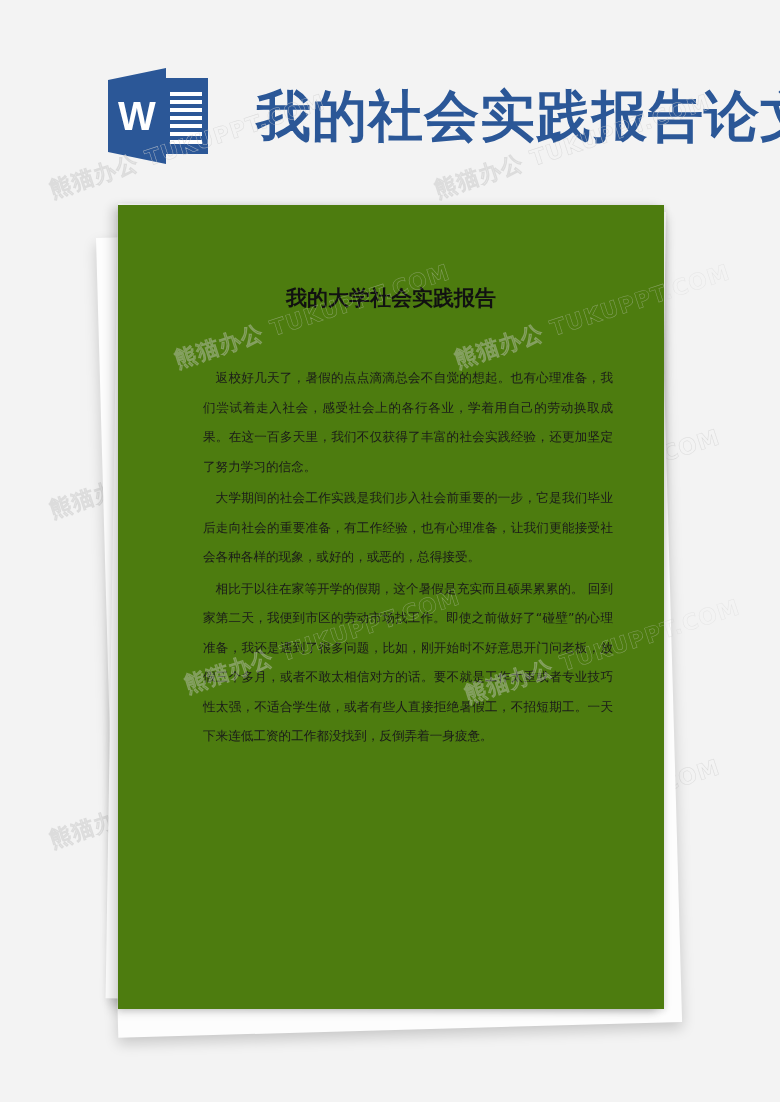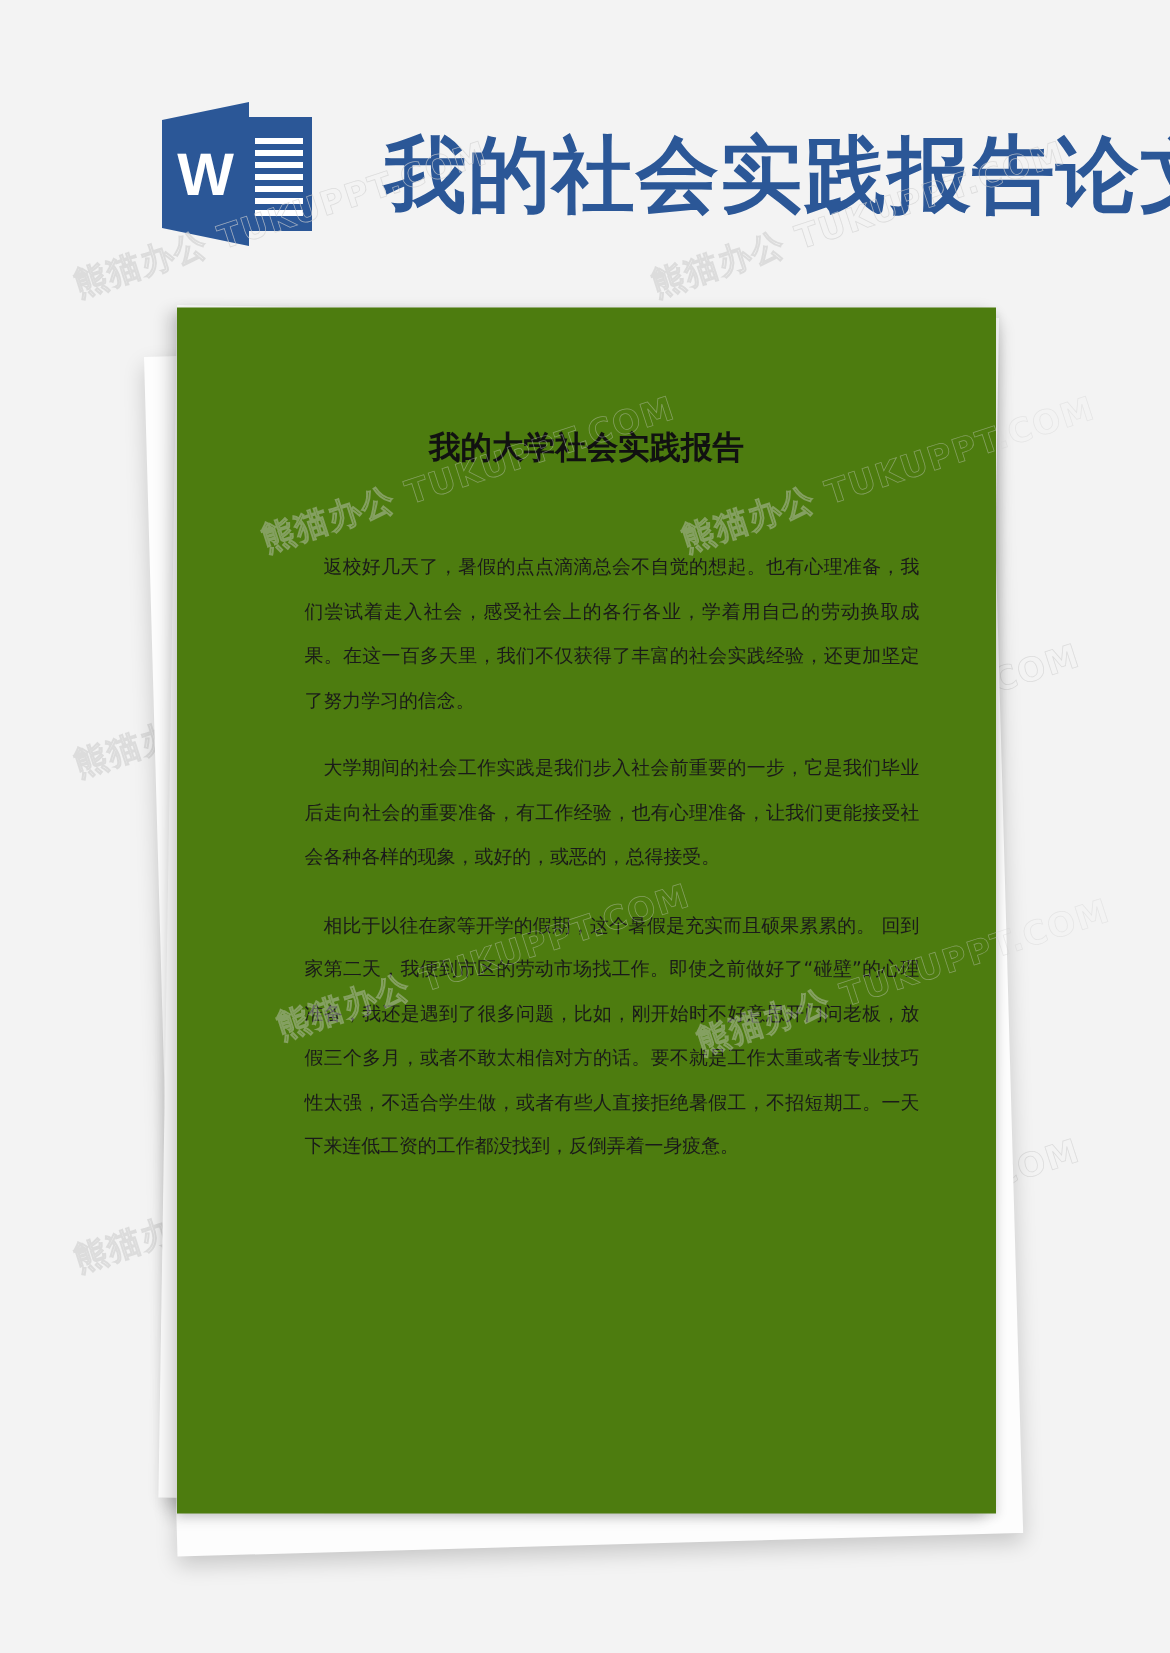--- a/index.html
+++ b/index.html
@@ -48,21 +48,21 @@
   .doc-title {
     position: absolute; left: 0; top: 78px; width: 546px; text-align: center;
     font-size: 21px; font-weight: bold; color: #111; line-height: 30px;
   }
   .doc-body {
     position: absolute; left: 85px; top: 158px; width: 410px;
     font-size: 12.6px; color: #1a1a1a; line-height: 29.5px;
     text-align: justify;
   }
   .doc-body p { margin: 0; text-indent: 1em; }
-  .doc-body p + p { margin-top: 16px; }
+  .doc-body p + p { margin-top: 2px; }
 </style>
 </head>
 <body>
 
 <div class="header">
   <svg class="word-icon" viewBox="0 0 102 96">
     <rect x="56" y="10" width="44" height="76" fill="#2b5797"></rect>
     <rect x="62" y="24" width="32" height="4" fill="#ffffff"></rect>
     <rect x="62" y="32" width="32" height="4" fill="#ffffff"></rect>
     <rect x="62" y="40" width="32" height="4" fill="#ffffff"></rect>

